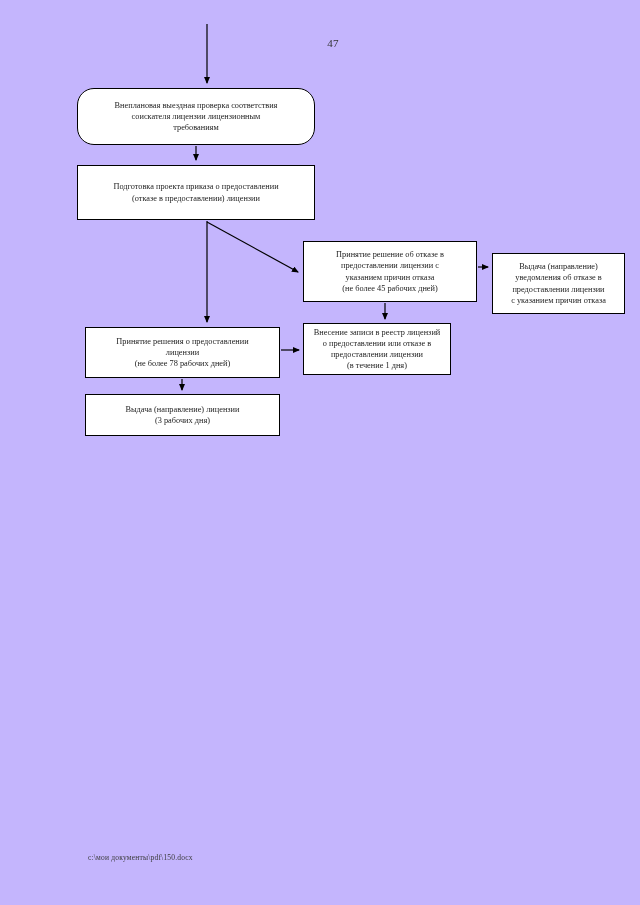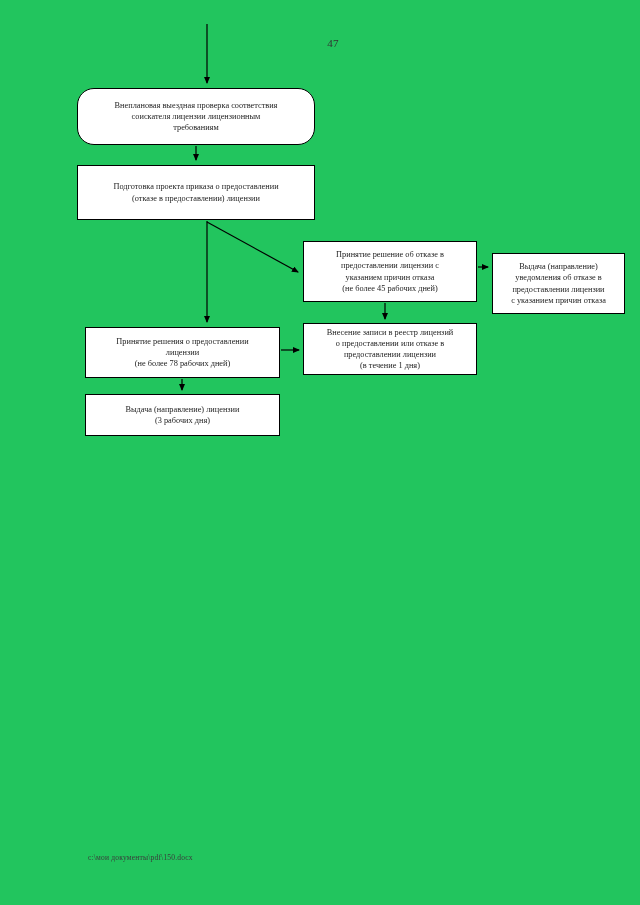--- a/index.html
+++ b/index.html
@@ -15,21 +15,21 @@
     overflow: hidden;
     font-family: "Liberation Serif", "DejaVu Serif", serif;
     color: #1a1a1a;
   }
   #page {
     position: absolute;
     left: 0;
     top: 0;
     width: 640px;
     height: 905px;
-    background: #22c55e;
+    background: #c4b5fd;
   }
   .page-number {
     position: absolute;
     left: 318px;
     top: 37px;
     width: 30px;
     text-align: center;
     font-size: 11px;
     color: #333;
     letter-spacing: 0.3px;
@@ -51,21 +51,21 @@
   .node .txt {
     display: block;
     width: 100%;
     white-space: pre-line;
   }
   
   #node-inspection      { left: 77px;  top: 88px;  width: 238px; height: 57px; border-radius: 17px; }
   #node-draft-order     { left: 77px;  top: 165px; width: 238px; height: 55px; }
   #node-refusal         { left: 303px; top: 241px; width: 174px; height: 61px; }
   #node-refusal-notice  { left: 492px; top: 253px; width: 133px; height: 61px; }
-  #node-registry        { left: 303px; top: 323px; width: 174px; height: 52px; }
+  #node-registry        { left: 303px; top: 323px; width: 148px; height: 52px; }
   #node-grant-decision  { left: 85px;  top: 327px; width: 195px; height: 51px; }
   #node-issue-license   { left: 85px;  top: 394px; width: 195px; height: 42px; }
 
   svg.connectors {
     position: absolute;
     left: 0;
     top: 0;
     width: 640px;
     height: 905px;
     pointer-events: none;

